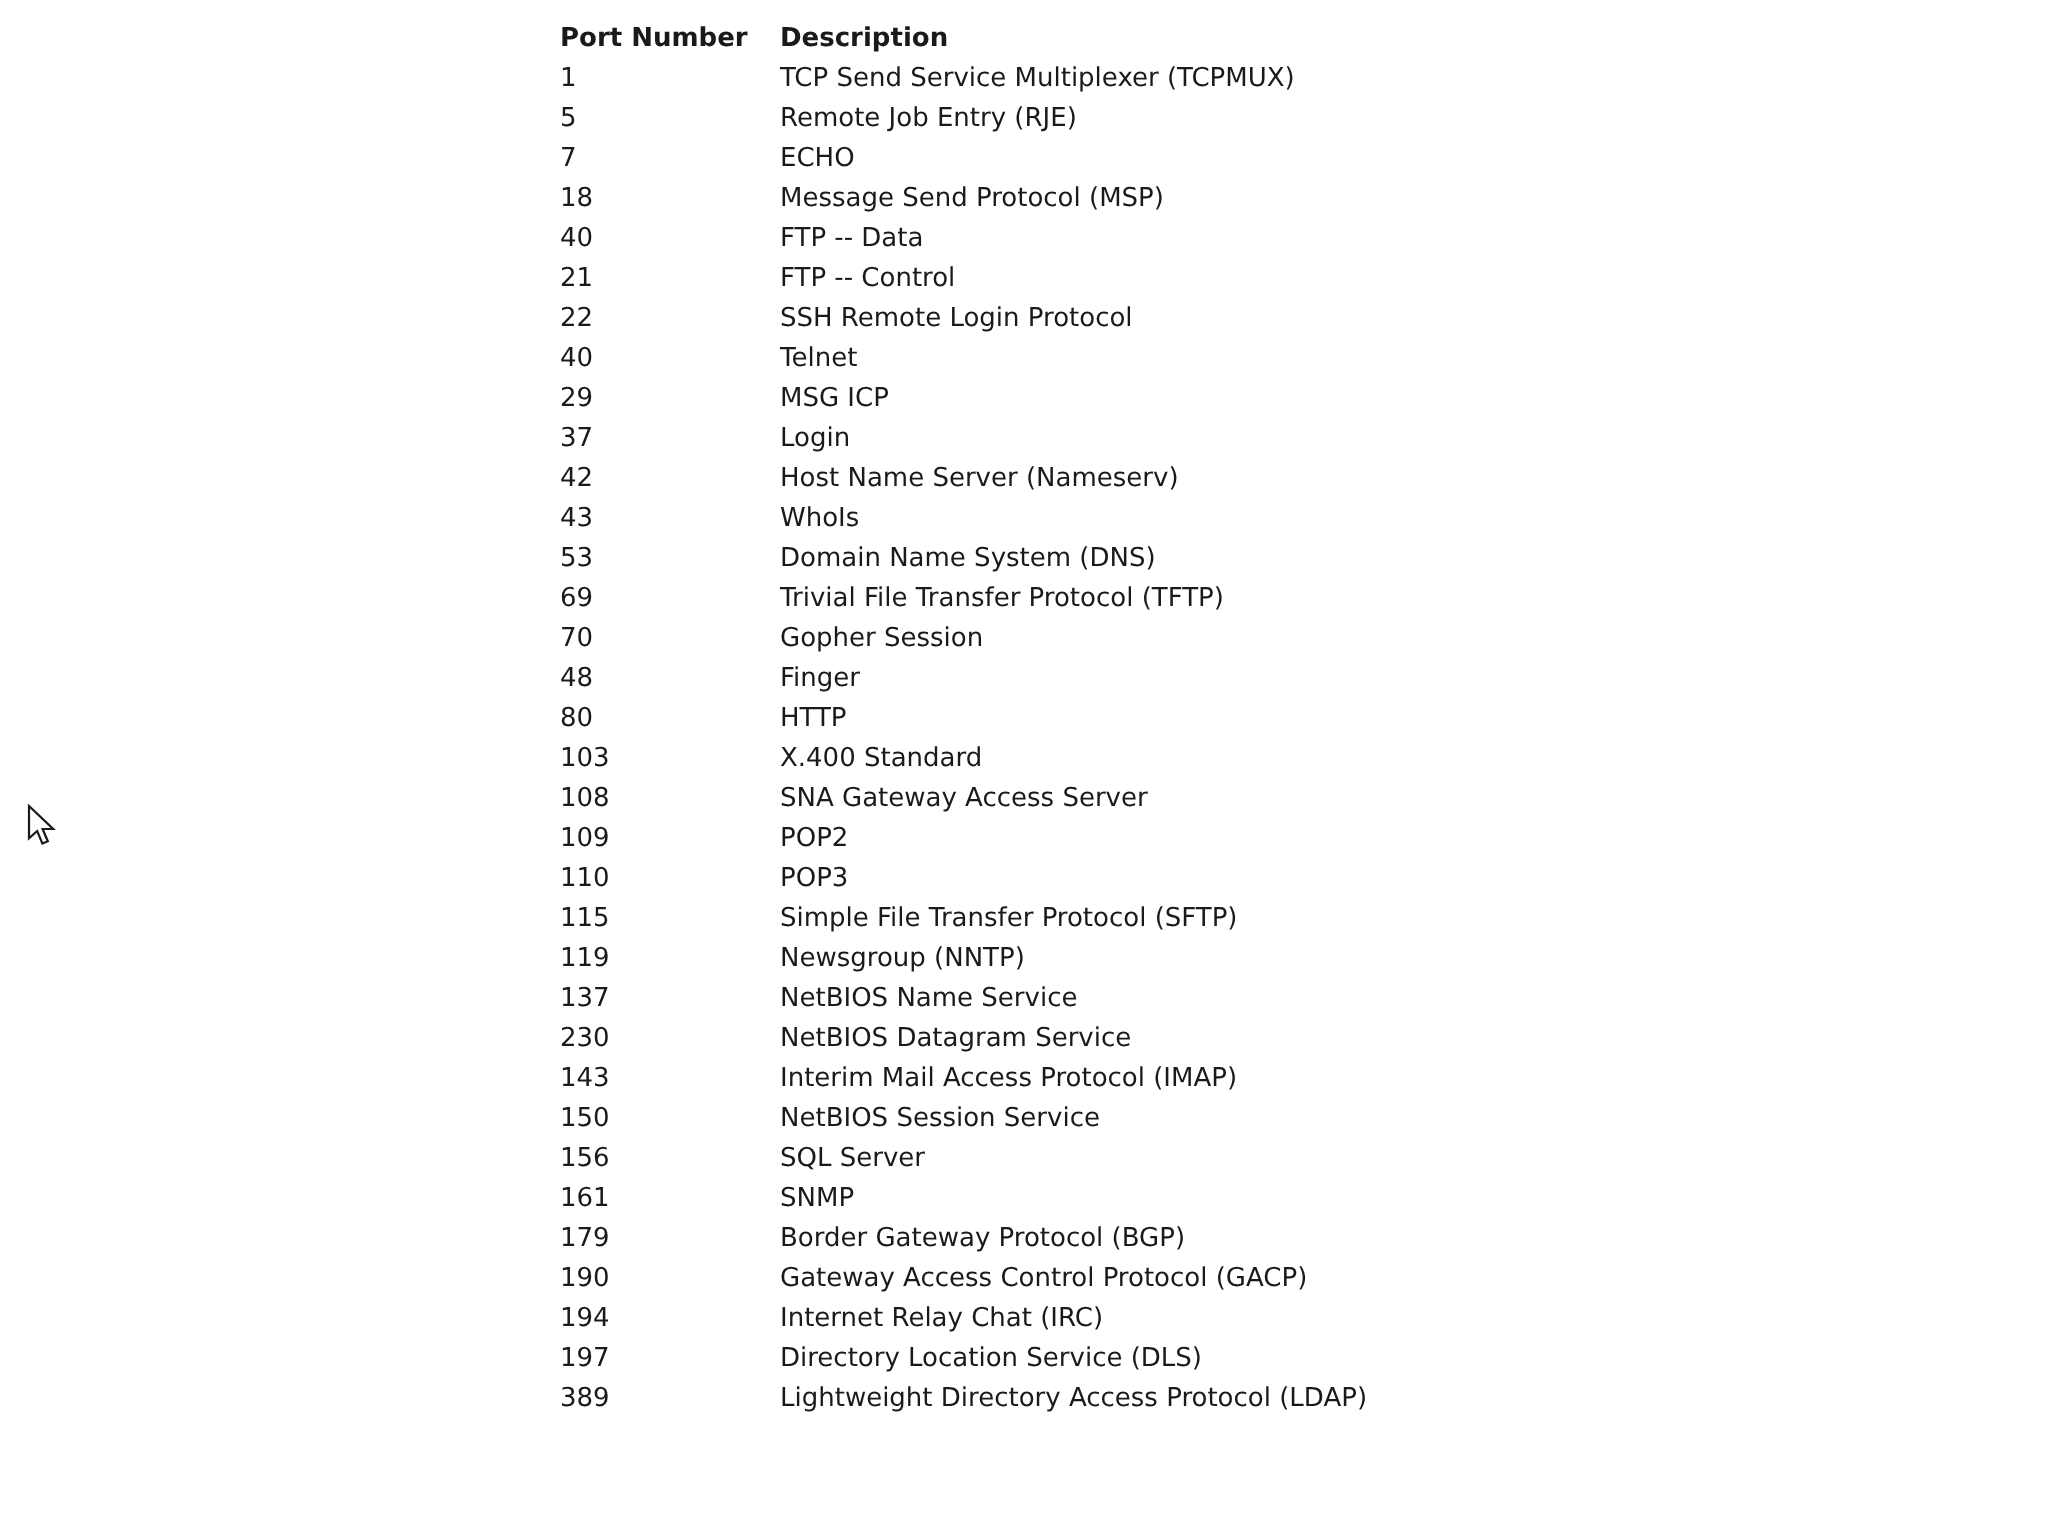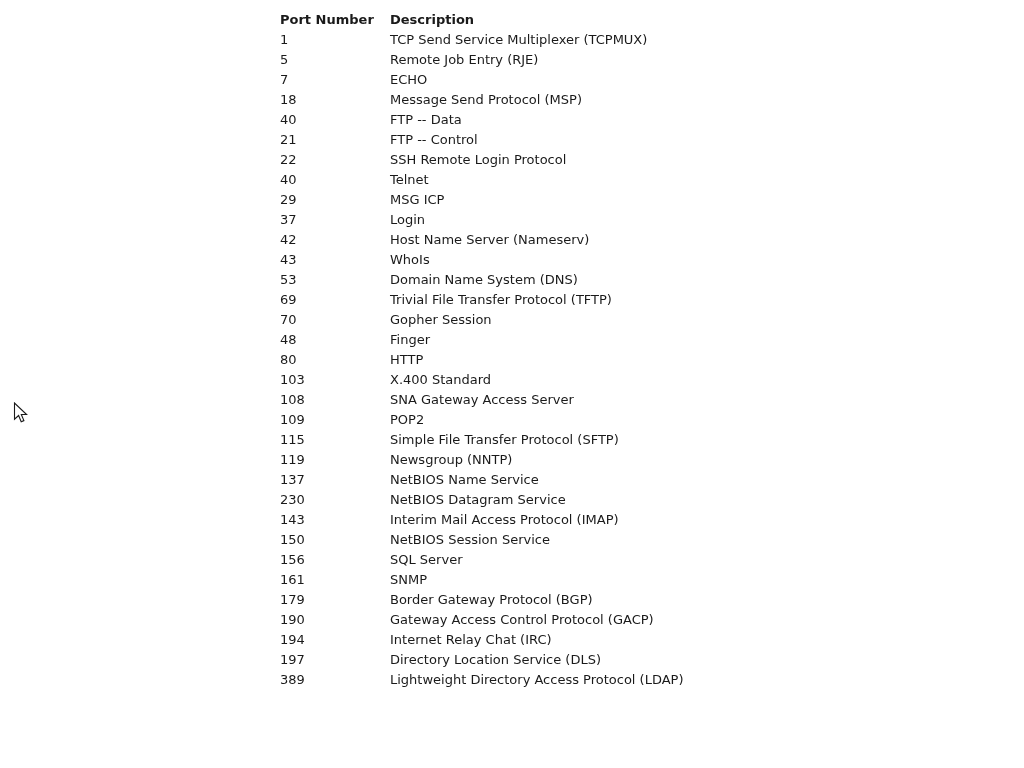--- a/index.html
+++ b/index.html
@@ -127,20 +127,24 @@
       </div>
       <div class="row">
         <span class="col-port">108</span>
         <span class="col-desc">SNA Gateway Access Server</span>
       </div>
       <div class="row">
         <span class="col-port">109</span>
         <span class="col-desc">POP2</span>
       </div>
       <div class="row">
+        <span class="col-port">110</span>
+        <span class="col-desc">POP3</span>
+      </div>
+      <div class="row">
         <span class="col-port">115</span>
         <span class="col-desc">Simple File Transfer Protocol (SFTP)</span>
       </div>
       <div class="row">
         <span class="col-port">119</span>
         <span class="col-desc">Newsgroup (NNTP)</span>
       </div>
       <div class="row">
         <span class="col-port">137</span>
         <span class="col-desc">NetBIOS Name Service</span>

